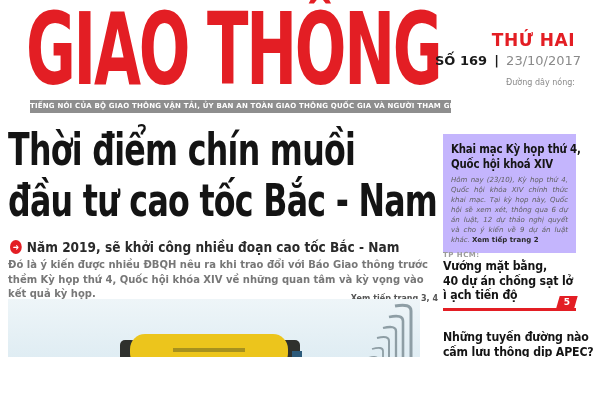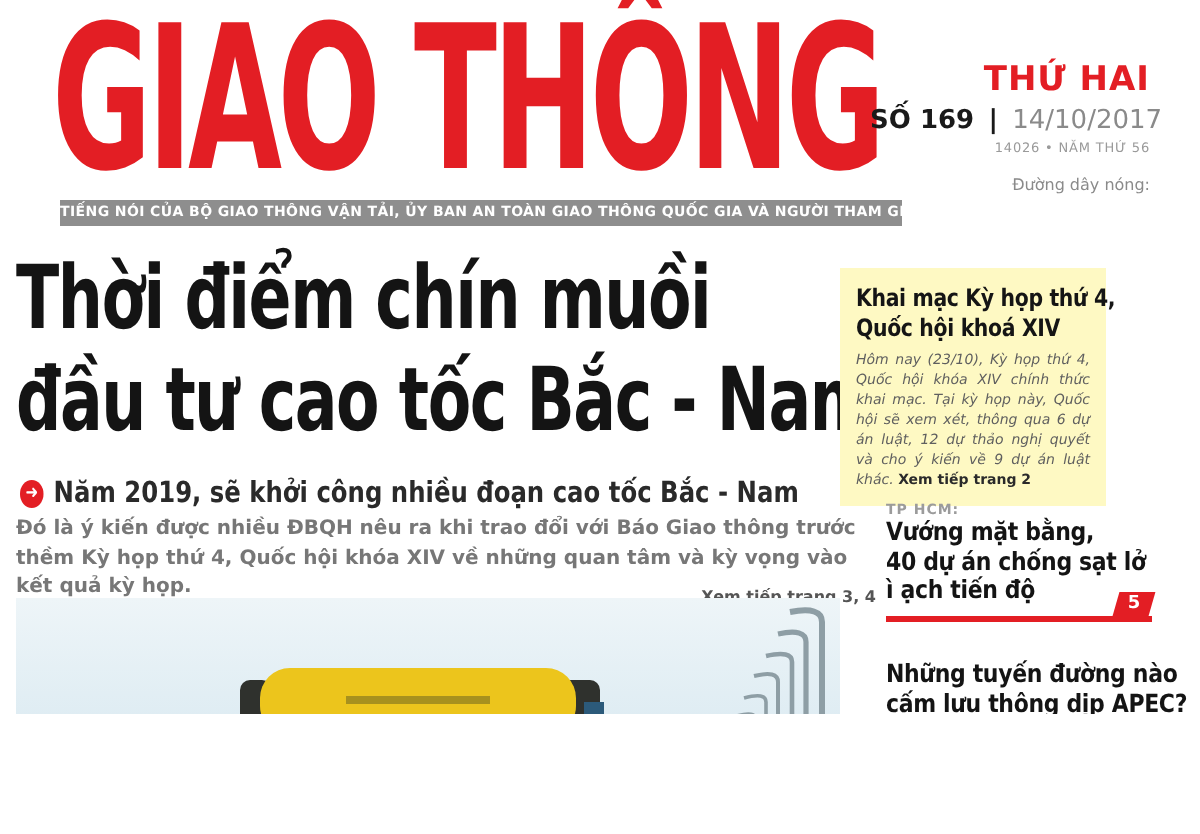--- a/index.html
+++ b/index.html
@@ -34,21 +34,21 @@
            transform:scaleX(0.84);transform-origin:left top;}
   .bullet{width:14px;height:14px;border-radius:50%;background:#e31e24;color:#fff;
           font-size:9px;line-height:14px;text-align:center;flex:0 0 14px;margin-right:6px;}
   .subhead-text{font-size:14.5px;font-weight:bold;color:#2a2a2a;white-space:nowrap;}
   .teaser-wrap{position:absolute;left:8px;top:258px;width:430px;}
   .teaser{font-size:10px;font-weight:bold;color:#777;line-height:1.45;text-align:left;}
   .lead-cont{position:absolute;right:0;bottom:-1px;font-size:8px;font-weight:bold;color:#555;}
   .lead-photo{position:absolute;left:8px;top:299px;width:412px;height:118px;overflow:hidden;}
 
   
-  .side-box{position:absolute;left:420px;top:134px;width:133px;background:#fef9c3;
+  .side-box{position:absolute;left:443px;top:134px;width:133px;background:#c4b5fd;
             box-sizing:border-box;padding:8px 8px 7px;}
   .box-title-line{font-size:12px;font-weight:bold;color:#151515;line-height:14.5px;
             white-space:nowrap;transform:scaleX(0.85);transform-origin:left top;letter-spacing:-0.2px;}
   .box-body{margin-top:5px;font-size:7px;font-style:italic;color:#5f5f5f;line-height:1.42;text-align:justify;}
   .box-cont{font-style:normal;font-weight:bold;color:#2a2a2a;margin-left:0;}
 
   .story2{position:absolute;left:443px;top:251px;width:133px;}
   .story3{position:absolute;left:443px;top:330px;width:133px;}
   .kicker{font-size:7px;font-weight:bold;letter-spacing:0.5px;}
   .kicker-gray{color:#9b9b9b;}
@@ -69,23 +69,22 @@
 <div id="page">
 
   <div class="logo">GIAO THÔNG</div>
   <div class="tagline">TIẾNG NÓI CỦA BỘ GIAO THÔNG VẬN TẢI, ỦY BAN AN TOÀN GIAO THÔNG QUỐC GIA VÀ NGƯỜI THAM GIA GIAO THÔNG</div>
 
   <div class="issue">
     <div class="issue-day">THỨ HAI</div>
     <div class="issue-line">
       <span class="issue-no">SỐ 169</span>
       <span class="issue-sep">|</span>
-      <span class="issue-date">14/10/2017</span>
-    </div>
-    <div class="edition">14026 • NĂM THỨ 56</div>
+      <span class="issue-date">23/10/2017</span>
+    </div>
     <div class="hotline-label">Đường dây nóng:</div>
   </div>
 
   <div class="headline">
     <div>Thời điểm chín muồi</div>
     <div>đầu tư cao tốc Bắc - Nam</div>
   </div>
 
   <div class="subhead">
     <span class="bullet">➜</span>

